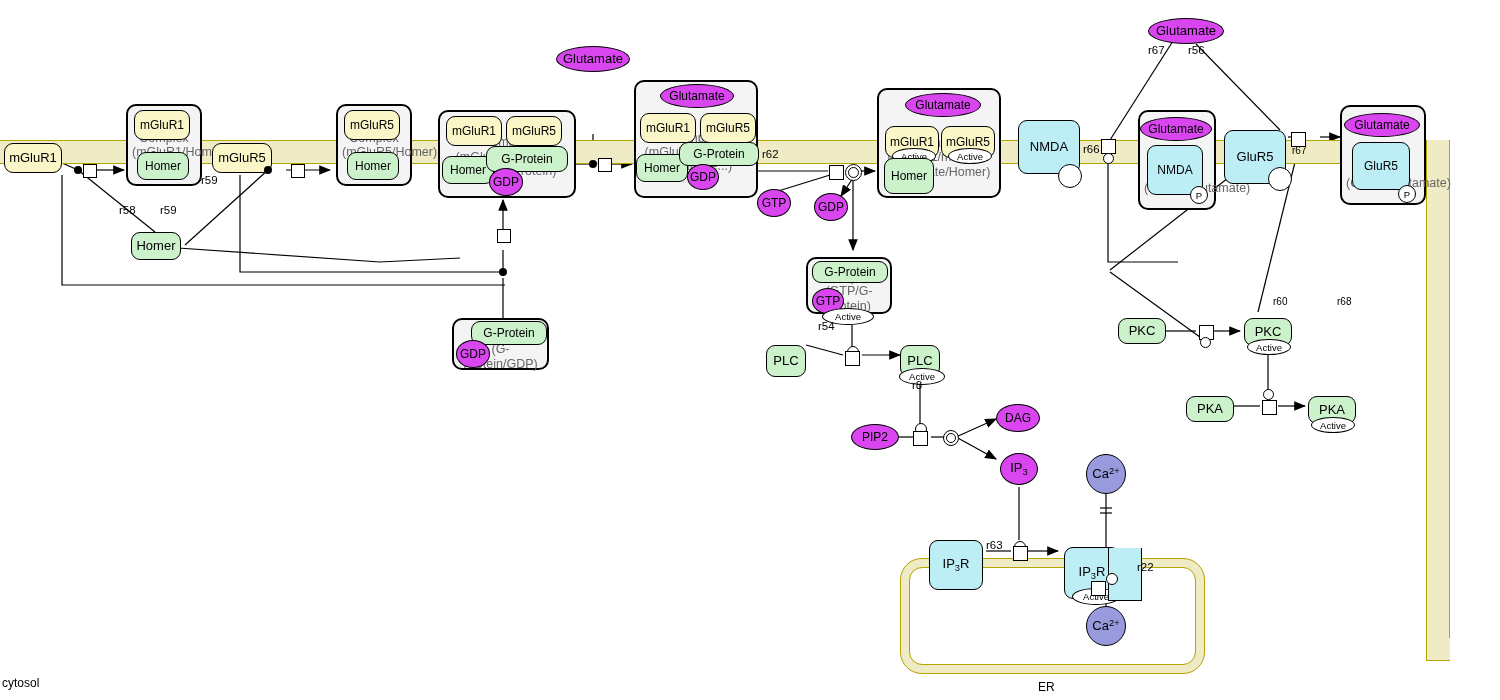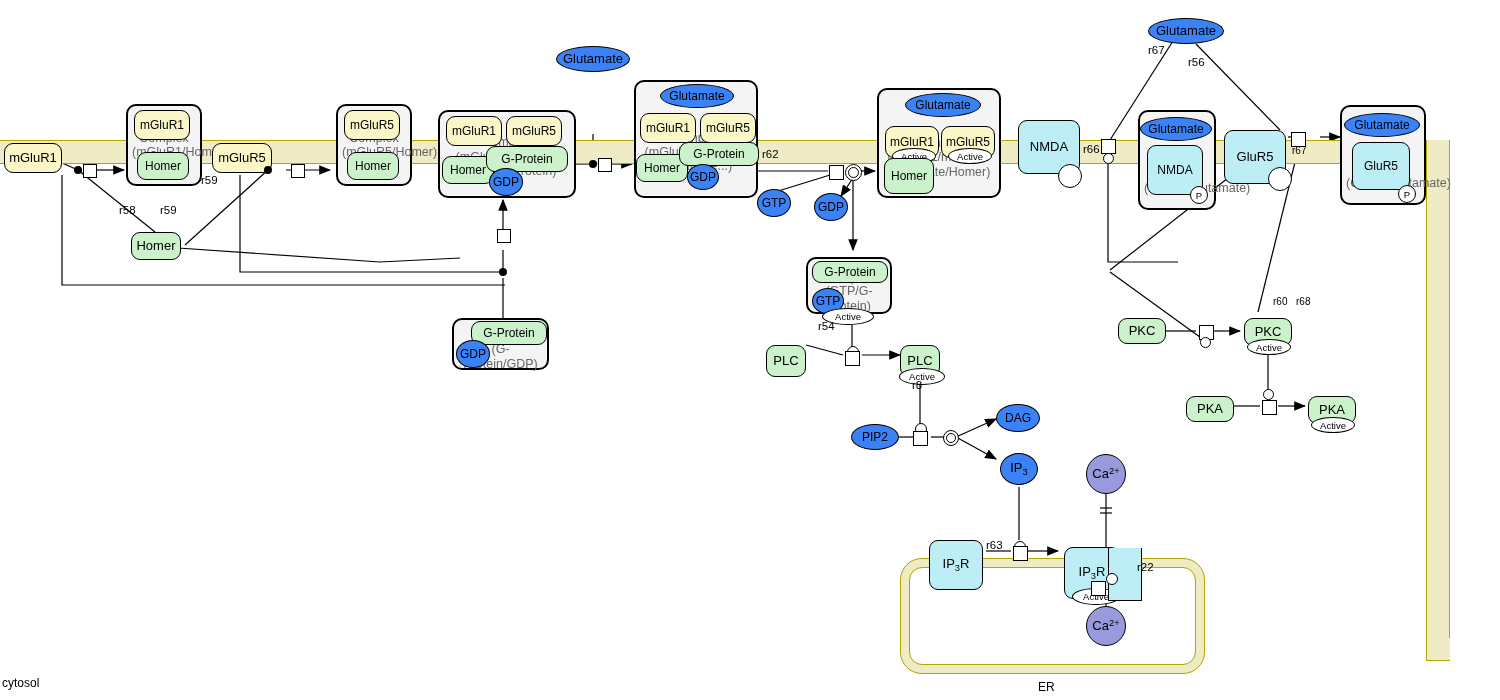--- a/index.html
+++ b/index.html
@@ -10,21 +10,21 @@
   .node{position:absolute;box-sizing:border-box;display:flex;align-items:center;
         justify-content:center;text-align:center;line-height:1.05;}
 
   
   .macro{border:1.3px solid #000;border-radius:9px;}
   .macro.green{background:#CCF2CC;}
   .macro.cream{background:#FAF6C8;}
   .macro.blue{background:#BDEEF5;}
 
   
-  .simple{border:1.3px solid #000;border-radius:50%;background:#3b82f6;}
+  .simple{border:1.3px solid #000;border-radius:50%;background:#d946ef;}
   .simple.violet{background:#9999DD;}
 
   
   .complex{position:absolute;box-sizing:border-box;background:#F4F4F4;
            border:2.6px solid #000;border-radius:10px;}
   .complex .clabel{position:absolute;left:4px;top:50%;transform:translateY(-50%);
            width:calc(100% - 8px);text-align:center;color:#666;font-size:12.5px;line-height:1.15;}
 
   
   .membrane{position:absolute;background:#EFEBC4;border-top:1.6px solid #B5A700;
@@ -287,21 +287,21 @@
   <div class="ocirc" style="left:1106px;top:573px;width:10px;height:10px;"></div>
 
   <div class="node macro blue ttl" style="left:1018px;top:120px;width:62px;height:54px;">NMDA</div>
   <div class="portcirc" style="left:1058px;top:164px;width:22px;height:22px;"></div>
   <div class="lbl" style="left:1083px;top:143px;">r66</div>
   <div class="sq" style="left:1101px;top:139px;width:13px;height:13px;"></div>
   <div class="ocirc" style="left:1103px;top:153px;width:9px;height:9px;"></div>
 
   <div class="node simple ttl" style="left:1148px;top:18px;width:76px;height:26px;border-radius:50%;">Glutamate</div>
   <div class="lbl" style="left:1148px;top:44px;">r67</div>
-  <div class="lbl" style="left:1188px;top:56px;text-align:right;">r56</div>
+  <div class="lbl" style="left:1188px;top:44px;text-align:right;">r56</div>
 
   <div class="complex" style="left:1138px;top:110px;width:78px;height:100px;">
     <div class="clabel" style="top:72%;">
       <span>Complex</span><br>
       <span>(NMDA/Glutamate)</span>
     </div>
   </div>
   <div class="node simple t12" style="left:1140px;top:117px;width:72px;height:24px;border-radius:50%;">Glutamate</div>
   <div class="node macro blue t12" style="left:1147px;top:145px;width:56px;height:50px;">NMDA</div>
   <div class="unitP" style="left:1190px;top:186px;width:16px;height:16px;">P</div>
@@ -320,21 +320,21 @@
   <div class="node simple t12" style="left:1344px;top:113px;width:76px;height:24px;border-radius:50%;">Glutamate</div>
   <div class="node macro blue t12" style="left:1352px;top:142px;width:58px;height:48px;">GluR5</div>
   <div class="unitP" style="left:1398px;top:185px;width:16px;height:16px;">P</div>
 
   <div class="node macro green ttl" style="left:1118px;top:318px;width:48px;height:26px;">PKC</div>
   <div class="sq" style="left:1199px;top:325px;width:13px;height:13px;"></div>
   <div class="ocirc" style="left:1200px;top:337px;width:9px;height:9px;"></div>
   <div class="node macro green ttl" style="left:1244px;top:318px;width:48px;height:28px;">PKC</div>
   <div class="statebox" style="left:1247px;top:339px;width:42px;height:14px;">Active</div>
   <div class="lbl t10" style="left:1273px;top:296px;">r60</div>
-  <div class="lbl t10" style="left:1296px;top:296px;">r68</div>
+  <div class="lbl t10" style="left:1337px;top:296px;">r68</div>
 
   <div class="node macro green ttl" style="left:1186px;top:396px;width:48px;height:26px;">PKA</div>
   <div class="sq" style="left:1262px;top:400px;width:13px;height:13px;"></div>
   <div class="ocirc" style="left:1263px;top:389px;width:9px;height:9px;"></div>
   <div class="node macro green ttl" style="left:1308px;top:396px;width:48px;height:28px;">PKA</div>
   <div class="statebox" style="left:1311px;top:417px;width:42px;height:14px;">Active</div>
 
 </div>
 
 </body></html>

